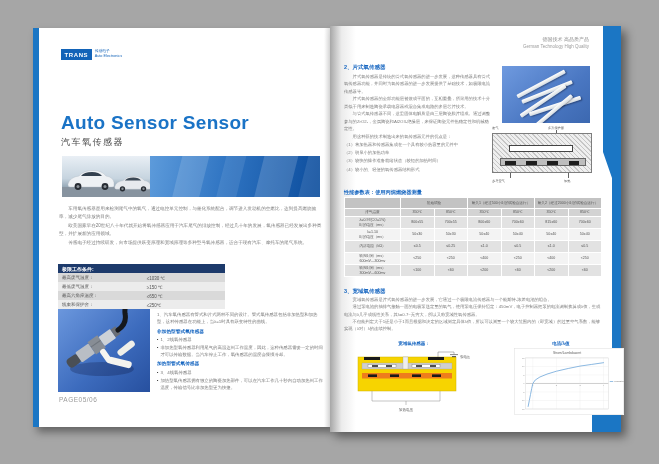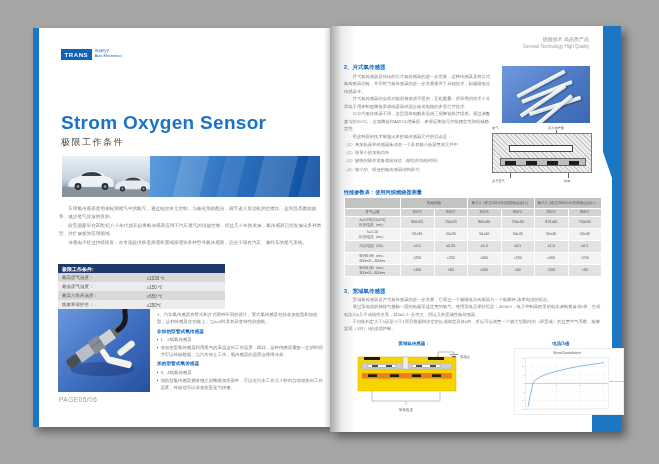--- a/index.html
+++ b/index.html
@@ -114,22 +114,22 @@
     <div class="lp-edge"></div>
 
     <div class="logo">
       <div class="logo-box">TRANS</div>
       <div class="logo-txt">
         <div>传感电子</div>
         <div>Auto Electronics</div>
       </div>
     </div>
 
-    <div class="lp-title">Strom Oxygen Sensor</div>
-    <div class="lp-sub">极限工作条件</div>
+    <div class="lp-title">Auto Sensor Sensor</div>
+    <div class="lp-sub">汽车氧传感器</div>
 
     <div class="banner">
       <div class="banner-cars">
         <svg viewBox="0 0 88 41">
           <rect x="0" y="31" width="88" height="10" fill="#87939f"></rect>
           <g>
             <path d="M6 28 Q8 21 17 20 Q21 14.5 31 14.5 Q40 14.5 44 20 Q51 21 52 26.5 L52 30 Q52 31 50 31 L8 31 Q6 31 6 29 Z" fill="#eef1f4" stroke="#b3bcc5" stroke-width="0.4"></path>
             <path d="M19 20 Q22 16 30 16 Q37 16 40 20 Z" fill="#33404e"></path>
             <circle cx="16" cy="30.5" r="3.4" fill="#262b32"></circle>
               <circle cx="16" cy="30.5" r="1.5" fill="#8a9097"></circle>

